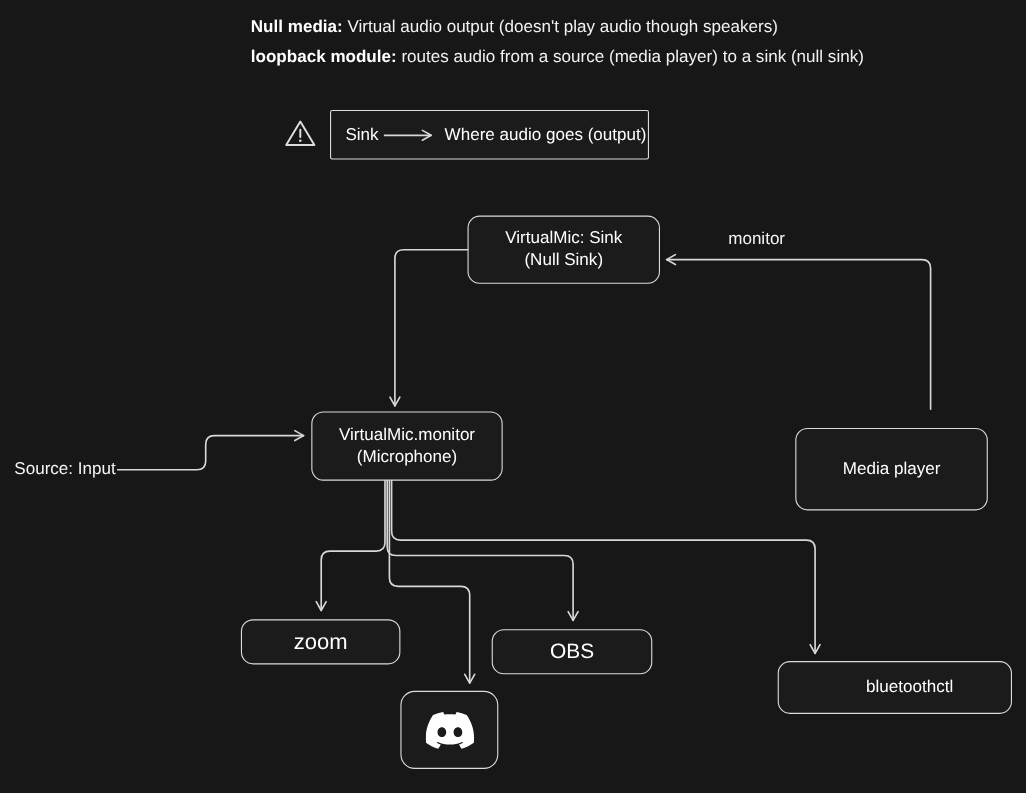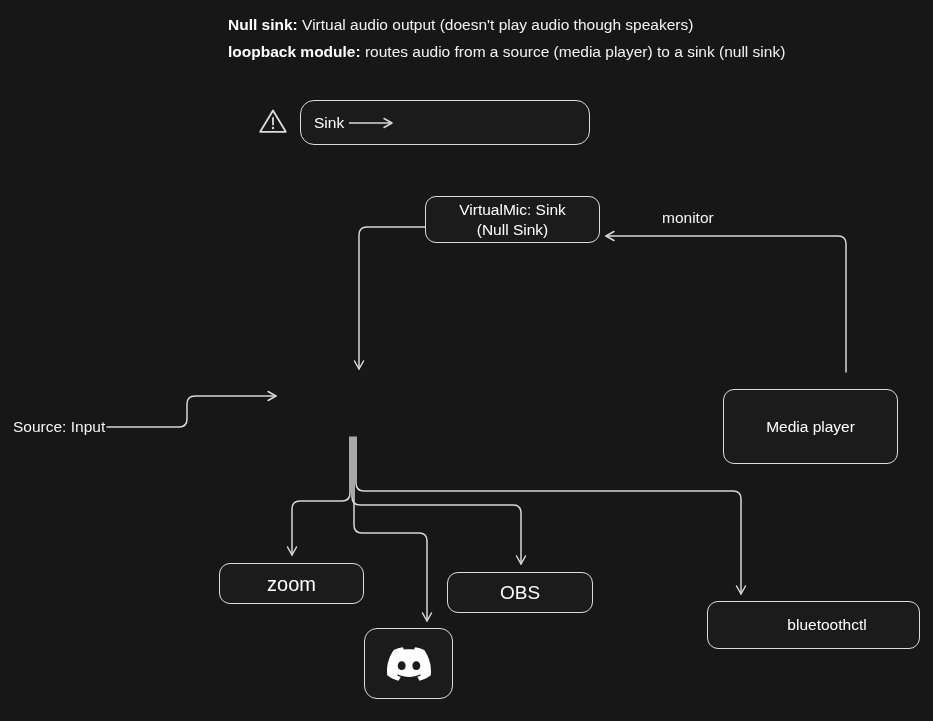--- a/index.html
+++ b/index.html
@@ -12,21 +12,21 @@
   .wires path { fill:none; stroke:#d8d8d8; stroke-width:1.5; stroke-linecap:round; }
   .node {
     position:absolute; box-sizing:border-box;
     border:1.5px solid #dcdcdc; border-radius:11px;
     background:rgba(255,255,255,0.02);
     display:flex; flex-direction:column; align-items:center; justify-content:center;
     font-size:15.5px; line-height:20px; text-align:center; color:#ffffff;
   }
   .legend {
     flex-direction:row; justify-content:flex-start;
-    padding-left:13px; border-radius:14px;
+    padding-left:13px; border-radius:2px;
   }
   .legend .arrow-svg { margin:0 4px; }
   .note { position:absolute; left:228px; font-size:15.5px; color:#f2f2f2; white-space:nowrap; }
   .note .b { font-weight:bold; color:#ffffff; }
   .lbl { position:absolute; font-size:15.5px; color:#f5f5f5; white-space:nowrap; }
   .icon-svg { display:block; }
 </style>
 </head>
 <body>
 
@@ -40,47 +40,52 @@
     </defs>
     <path d="M846,372 L846,244 Q846,236 838,236 L606,236" marker-end="url(#ah)"></path>
     <path d="M425,227 L367,227 Q359,227 359,235 L359,369" marker-end="url(#ah)"></path>
     <path d="M107,427 L179,427 Q187,427 187,419 L187,404 Q187,396 195,396 L276,396" marker-end="url(#ah)"></path>
     <path d="M350,437 L350,493 Q350,501 342,501 L300,501 Q292,501 292,509 L292,555" marker-end="url(#ah)"></path>
     <path d="M352,437 L352,497 Q352,505 360,505 L513,505 Q521,505 521,513 L521,564" marker-end="url(#ah)"></path>
     <path d="M354,437 L354,525 Q354,533 362,533 L419,533 Q427,533 427,541 L427,621" marker-end="url(#ah)"></path>
     <path d="M356,437 L356,483 Q356,491 364,491 L733,491 Q741,491 741,499 L741,594" marker-end="url(#ah)"></path>
   </svg>
 
-  <div class="note" style="top:16px;"><span class="b">Null sink:</span><span> Virtual audio output (doesn't play audio though speakers)</span></div>
+  <div class="note" style="top:16px;"><span class="b">Null media:</span><span> Virtual audio output (doesn't play audio though speakers)</span></div>
   <div class="note" style="top:43px;text-align:right;"><span class="b">loopback module:</span><span> routes audio from a source (media player) to a sink (null sink)</span></div>
 
   <svg class="icon-svg" style="position:absolute; left:258px; top:107px;" width="30" height="28" viewBox="0 0 30 28">
     <path d="M15,3.5 L27.8,24.8 L2.2,24.8 Z" fill="none" stroke="#dcdcdc" stroke-width="1.8" stroke-linejoin="round"></path>
     <line x1="15" y1="11" x2="15" y2="17.5" stroke="#dcdcdc" stroke-width="1.8" stroke-linecap="round"></line>
     <circle cx="15" cy="21" r="1.2" fill="#dcdcdc"></circle>
   </svg>
 
   <div class="node legend" style="left:300px; top:100px; width:290px; height:45px;">
     <span>Sink</span>
     <svg class="arrow-svg" width="52" height="14" viewBox="0 0 52 14">
       <path d="M1,7 L44,7" fill="none" stroke="#d8d8d8" stroke-width="1.5" marker-end="url(#ah)"></path>
     </svg>
+    <span>Where audio goes (output)</span>
   </div>
 
-  <div class="node" style="left:425px; top:196px; width:175px; height:47px;">
+  <div class="node" style="left:425px; top:196px; width:175px; height:62px;">
     <div>VirtualMic: Sink</div>
     <div>(Null Sink)</div>
   </div>
 
   <span class="lbl" style="left:662px; top:209px;">monitor</span>
 
   <div class="node" style="left:723px; top:389px; width:175px; height:75px;">
     <div>Media player</div>
   </div>
 
+  <div class="node" style="left:283px; top:374px; width:174px; height:63px;">
+    <div>VirtualMic.monitor</div>
+    <div>(Microphone)</div>
+  </div>
 
   <span class="lbl" style="left:13px; top:418px;">Source: Input</span>
 
   <div class="node" style="left:219px; top:563px; width:145px; height:41px; font-size:20px;">
     <div>zoom</div>
   </div>
 
   <div class="node" style="left:447px; top:572px; width:146px; height:41px; font-size:19px;">
     <div>OBS</div>
   </div>

